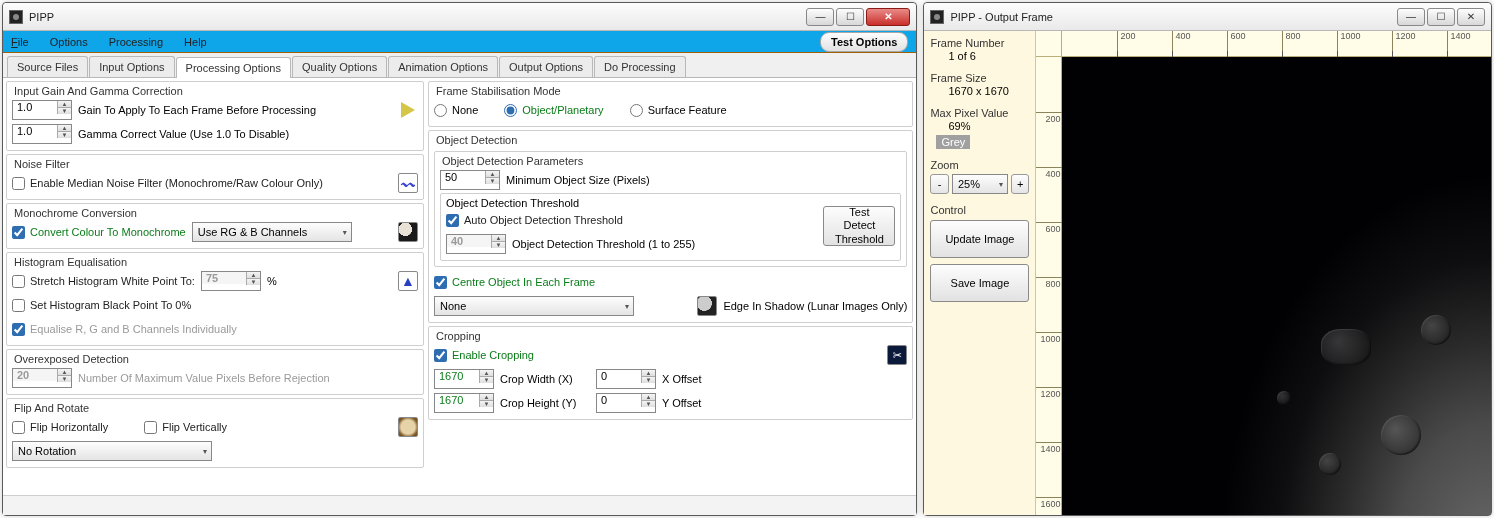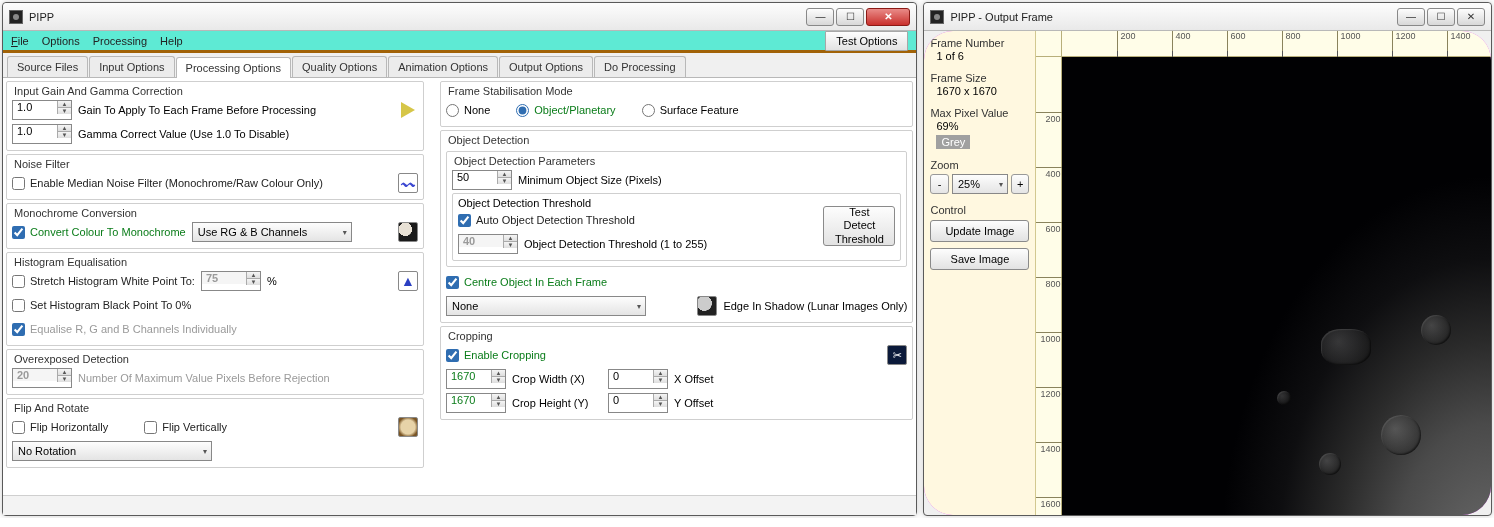--- a/index.html
+++ b/index.html
@@ -7,29 +7,29 @@
 .window { border: 1px solid #5a5a5a; border-radius: 4px; background: #f0f0f0; display: flex; flex-direction: column; box-shadow: 0 0 6px rgba(0,0,0,0.2); }
 .win-main { width: 950px; height: 514px; }
 .win-preview { width: 590px; height: 514px; }
 .titlebar { height: 28px; background: linear-gradient(#fdfdfd,#e9e9e9); border-bottom: 1px solid #b8b8b8; display: flex; align-items: center; padding: 0 6px; border-radius: 4px 4px 0 0; }
 .titlebar .appicon { width: 14px; height: 14px; background: #222; border: 1px solid #666; margin-right: 6px; display: flex; align-items: center; justify-content: center; }
 .titlebar .appicon::after { content: ""; width: 6px; height: 6px; border-radius: 50%; background: #888; }
 .titlebar .title { color: #222; }
 .winbtns { margin-left: auto; display: flex; gap: 2px; }
 .winbtn { width: 28px; height: 18px; border: 1px solid #888; border-radius: 3px; background: linear-gradient(#fdfdfd,#d8d8d8); display: flex; align-items: center; justify-content: center; font-size: 10px; color: #333; }
 .winbtn.close { width: 44px; background: linear-gradient(#e98b88,#c9302c); border-color: #8b1a15; color: #fff; font-weight: bold; }
-.menubar { height: 22px; background: #5eead4; border-bottom: 3px solid #a16207; display: flex; align-items: center; padding: 0 8px; gap: 13px; }
+.menubar { height: 22px; background: #0ea5e9; border-bottom: 1px solid #a16207; display: flex; align-items: center; padding: 0 8px; gap: 21px; }
 .menubar .mi { color: #222; }
 .menubar .mi .ul { text-decoration: underline; }
 .menubar .right { margin-left: auto; }
-.topbtn { border: 1px solid #a7a7a7; background: linear-gradient(#fdfdfd,#e2e2e2); padding: 3px 10px; border-radius: 1px; }
+.topbtn { border: 1px solid #a7a7a7; background: linear-gradient(#fdfdfd,#e2e2e2); padding: 3px 10px; border-radius: 9px; font-weight: bold; }
 .tabs { display: flex; border-bottom: 1px solid #b8b8b8; padding: 0 4px; margin-top: 3px; }
 .tab { padding: 4px 9px; border: 1px solid #b8b8b8; border-bottom: none; background: #ececec; margin-right: 1px; border-radius: 3px 3px 0 0; color: #333; }
 .tab.active { background: #fff; position: relative; top: 1px; }
-.content { flex: 1; background: #fff; display: flex; padding: 3px; gap: 16px; overflow: hidden; }
+.content { flex: 1; background: #fff; display: flex; padding: 3px; gap: 4px; overflow: hidden; }
 .col { flex: 1; display: flex; flex-direction: column; gap: 3px; }
 .group { border: 1px solid #cfcfcf; border-radius: 2px; padding: 3px 5px 5px; position: relative; }
 .group > .legend { font-size: 11px; color: #333; background: #fff; display: inline-block; position: relative; top: 0; padding: 0 2px; margin-bottom: 2px; }
 .row { display: flex; align-items: center; gap: 6px; min-height: 22px; }
 .row + .row { margin-top: 2px; }
 .spin { display: inline-flex; align-items: flex-start; border: 1px solid #888; height: 20px; background: #fff; }
 .spin input { border: none; width: 44px; padding: 0 4px; outline: none; }
 .spin input.green { color: #0a7c19; font-weight: 500; }
 .spin input:disabled { color: #9a9a9a; background: #f5f5f5; font-weight: bold; }
 .spin .arrows { width: 14px; display: flex; flex-direction: column; }
@@ -55,28 +55,28 @@
 .icon.planet { background: radial-gradient(circle at 40% 40%, #e9c79a 45%, #a26a33 70%, #000 90%); }
 .icon.crop { background: #0b1a3a; }
 .icon.crop::after { content: "✂"; color: #fff; font-size: 11px; }
 .icon.greymoon { background: radial-gradient(circle at 35% 35%, #ccc 45%, #222 46%); }
 .btn { border: 1px solid #8a8a8a; background: linear-gradient(#fdfdfd,#e2e2e2); padding: 5px 9px; border-radius: 3px; text-align: center; }
 .radio-row { display: flex; align-items: center; gap: 26px; }
 .radio-row label { display: inline-flex; align-items: center; gap: 5px; }
 .radio-row label.green { color: #0a7c19; }
 .statusbar { height: 20px; border-top: 1px solid #cfcfcf; background: #f3f3f3; }
 
-.preview-body { flex: 1; display: flex; background: #d946ef; overflow: hidden; border-radius: 29px; }
+.preview-body { flex: 1; display: flex; background: #d946ef; overflow: hidden; }
 .side { width: 112px; background: #fff8e0; padding: 6px; border-right: 1px solid #d2c890; display: flex; flex-direction: column; gap: 10px; }
 .side .lbl { color: #333; }
-.side .val { margin-left: 6px; margin-top: 1px; }
+.side .val { margin-left: 18px; margin-top: 1px; }
 .side .badge { display: inline-block; background: #a0a0a0; color: #fff; padding: 1px 5px; margin-top: 3px; margin-left: 6px; }
 .zoom-row { display: flex; gap: 3px; align-items: center; }
 .sqbtn { width: 20px; height: 20px; border: 1px solid #999; background: linear-gradient(#fdfdfd,#e5e5e5); border-radius: 3px; display: flex; align-items: center; justify-content: center; }
-.side .btn { width: 100%; padding: 4px 0; }
+.side .btn { width: 100%; padding: 12px 0; }
 .canvas-wrap { flex: 1; position: relative; display: flex; }
 .ruler-h { position: absolute; top: 0; left: 26px; right: 0; height: 26px; background: #fffde8; border-bottom: 1px solid #b8af7a; display: flex; }
 .ruler-v { position: absolute; top: 26px; left: 0; width: 26px; bottom: 0; background: #fffde8; border-right: 1px solid #b8af7a; }
 .ruler-corner { position: absolute; top: 0; left: 0; width: 26px; height: 26px; background: #fffde8; border-right: 1px solid #b8af7a; border-bottom: 1px solid #b8af7a; }
 .tick-h { position: absolute; top: 0; height: 26px; border-left: 1px solid #8a835c; font-size: 9px; color: #555; padding-left: 2px; }
 .tick-h::after { content: ""; position: absolute; bottom: 0; left: -1px; width: 1px; height: 6px; background: #555; }
 .tick-v { position: absolute; left: 0; width: 26px; border-top: 1px solid #8a835c; font-size: 9px; color: #555; padding-top: 1px; text-align: right; padding-right: 2px; }
 .canvas { position: absolute; top: 26px; left: 26px; right: 0; bottom: 0; background: radial-gradient(ellipse 90% 120% at 100% 110%, #6a6a6a 0%, #4a4a4a 25%, #2a2a2a 40%, #0e0e10 55%, #010103 70%); }
 .crater { position: absolute; border-radius: 50%; background: radial-gradient(circle at 35% 35%, rgba(180,180,180,0.25), rgba(10,10,10,0.5)); box-shadow: inset -1px -1px 2px rgba(0,0,0,0.6), inset 1px 1px 1px rgba(200,200,200,0.15); }
 </style>

